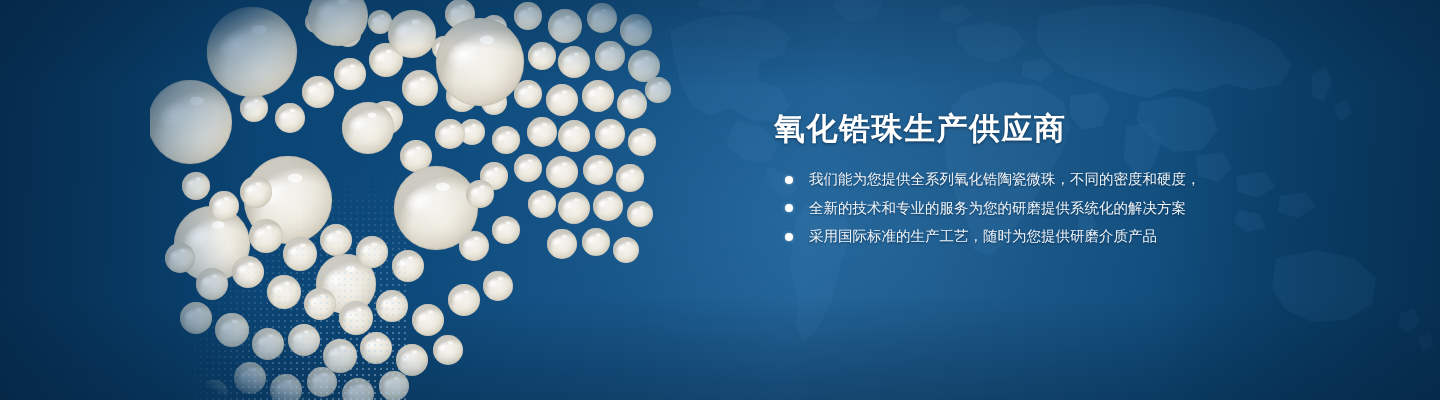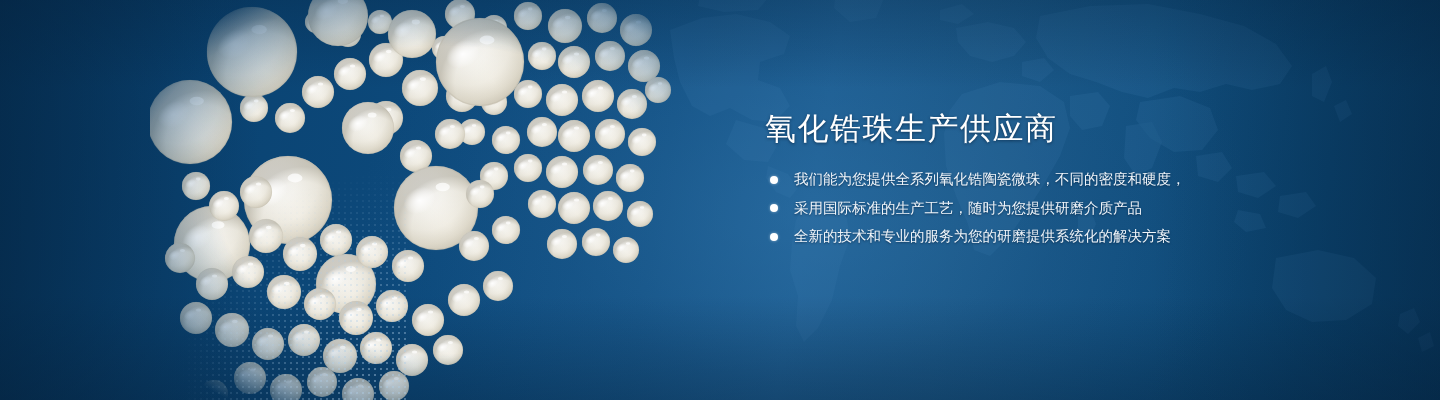--- a/index.html
+++ b/index.html
@@ -84,32 +84,32 @@
   }
 
   
   .content {
     position:absolute;
     left:765px; top:0;
     width:620px; height:400px;
   }
   .title {
     position:absolute;
-    left:0; top:108px;
+    left:9px; top:108px;
     font-size:31px;
     line-height:40px;
-    font-weight:400;
+    font-weight:700;
     letter-spacing:1.5px;
     color:#ffffff;
     text-shadow:0 1px 3px rgba(0,18,38,0.55);
     white-space:nowrap;
   }
   .bullets {
     position:absolute;
-    left:2px; top:168px;
+    left:17px; top:168px;
     width:600px;
   }
   .bullet {
     position:relative;
     padding-left:27px;
     margin-bottom:6px;
     font-size:14.5px;
     line-height:22.5px;
     color:#f0f5fa;
     text-shadow:0 1px 2px rgba(0,18,38,0.5);
@@ -356,24 +356,24 @@
 
     <div class="bullets">
 
       <div class="bullet">
         <span class="bullet-dot"></span>
         <span>我们能为您提供全系列氧化锆陶瓷微珠，不同的密度和硬度，</span>
       </div>
 
       <div class="bullet">
         <span class="bullet-dot"></span>
+        <span>全新的技术和专业的服务为您的研磨提供系统化的解决方案</span>
+      </div>
+
+      <div class="bullet">
+        <span class="bullet-dot"></span>
         <span>采用国际标准的生产工艺，随时为您提供研磨介质产品</span>
       </div>
 
-      <div class="bullet">
-        <span class="bullet-dot"></span>
-        <span>全新的技术和专业的服务为您的研磨提供系统化的解决方案</span>
-      </div>
-
     </div>
   </div>
 
 </div>
 
 </body></html>

